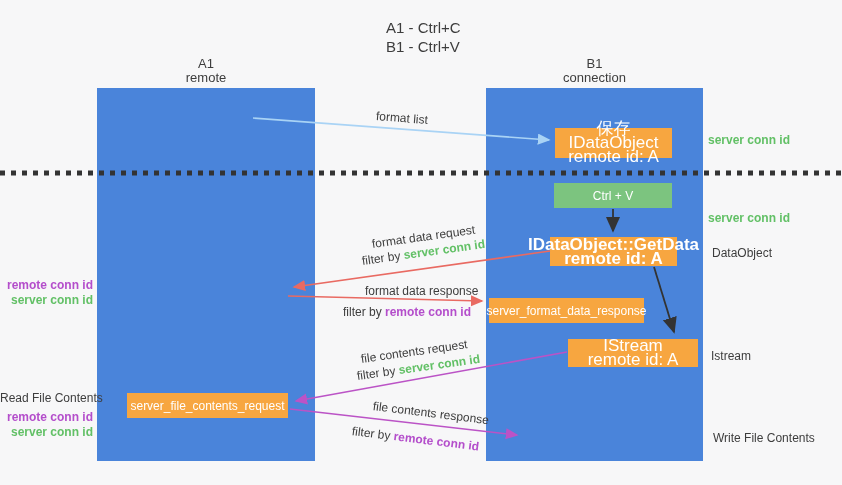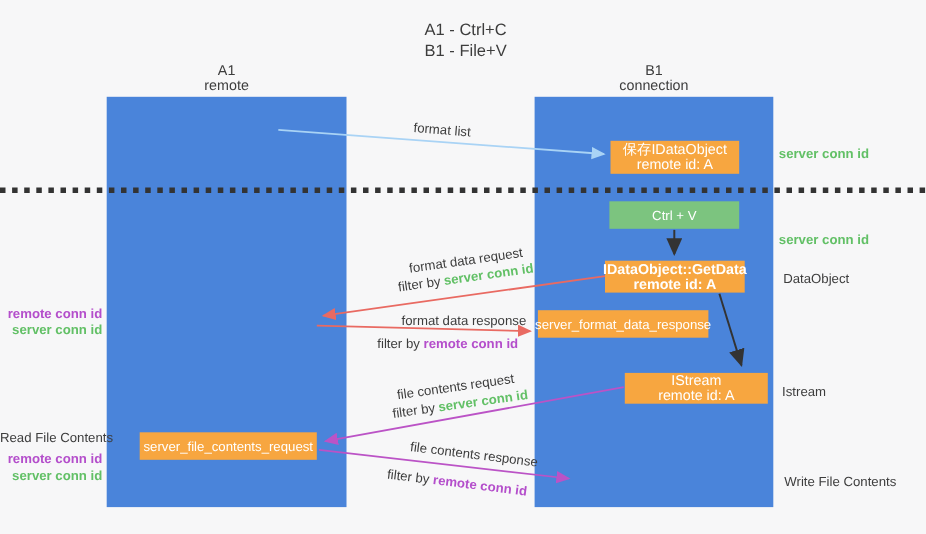--- a/index.html
+++ b/index.html
@@ -4,37 +4,37 @@
 <style>
   html,body{margin:0;padding:0;background:#f7f7f8;font-family:"Liberation Sans",sans-serif;}
   #stage{position:relative;width:842px;height:485px;background:#f7f7f8;overflow:hidden;}
   .title{position:absolute;left:370px;top:18px;font-size:15px;line-height:19px;color:#3d3d3d;margin-left:16px;}
   .colhead{position:absolute;text-align:center;font-size:13px;line-height:14px;color:#3d3d3d;}
   .panel{position:absolute;top:88px;width:218px;height:373px;background:#4a84da;}
   .box{position:absolute;display:flex;align-items:center;justify-content:center;
        color:#ffffff;font-size:12px;text-align:center;}
   .box.green{background:#7cc47f;}
   .box.orange{background:#f7a640;}
-  .box.two-line{flex-direction:column;font-size:13px;line-height:14px;}
+  .box.two-line{flex-direction:column;font-size:17px;line-height:14px;}
   .flabel{position:absolute;font-size:12px;color:#3d3d3d;white-space:nowrap;transform-origin:left center;}
   .slabel{position:absolute;font-size:12px;font-weight:bold;white-space:nowrap;}
   .green-t{color:#62c066;}
   .purple-t{color:#b44ecb;}
   .dark-t{color:#3d3d3d;font-weight:normal;}
   .left-col{left:0;width:93px;text-align:right;}
   #arrows{position:absolute;left:0;top:0;pointer-events:none;}
 </style>
 </head>
 <body>
 
 <div id="stage">
 
   <div class="title">
     <div>A1 - Ctrl+C</div>
-    <div>B1 - File+V</div>
+    <div>B1 - Ctrl+V</div>
   </div>
 
   <div class="colhead" style="left:97px;top:57px;width:218px;">
     <div>A1</div>
     <div>remote</div>
   </div>
   <div class="colhead" style="left:486px;top:57px;width:217px;">
     <div>B1</div>
     <div>connection</div>
   </div>
@@ -51,21 +51,21 @@
   <div class="box green" style="left:554px;top:183px;width:118px;height:25px;">
     <span>Ctrl + V</span>
   </div>
 
   <div class="box orange two-line" style="left:550px;top:237px;width:127px;height:29px;font-weight:bold;">
     <div>IDataObject::GetData</div>
     <div>remote id: A</div>
   </div>
 
 
-  <div class="box orange" style="left:489px;top:282px;width:155px;height:25px;text-align:right;">
+  <div class="box orange" style="left:489px;top:298px;width:155px;height:25px;text-align:right;">
     <span>server_format_data_response</span>
   </div>
 
   <div class="box orange two-line" style="left:568px;top:339px;width:130px;height:28px;">
     <div>IStream</div>
     <div>remote id: A</div>
   </div>
 
   <div class="box orange" style="left:127px;top:393px;width:161px;height:25px;">
     <span>server_file_contents_request</span>

